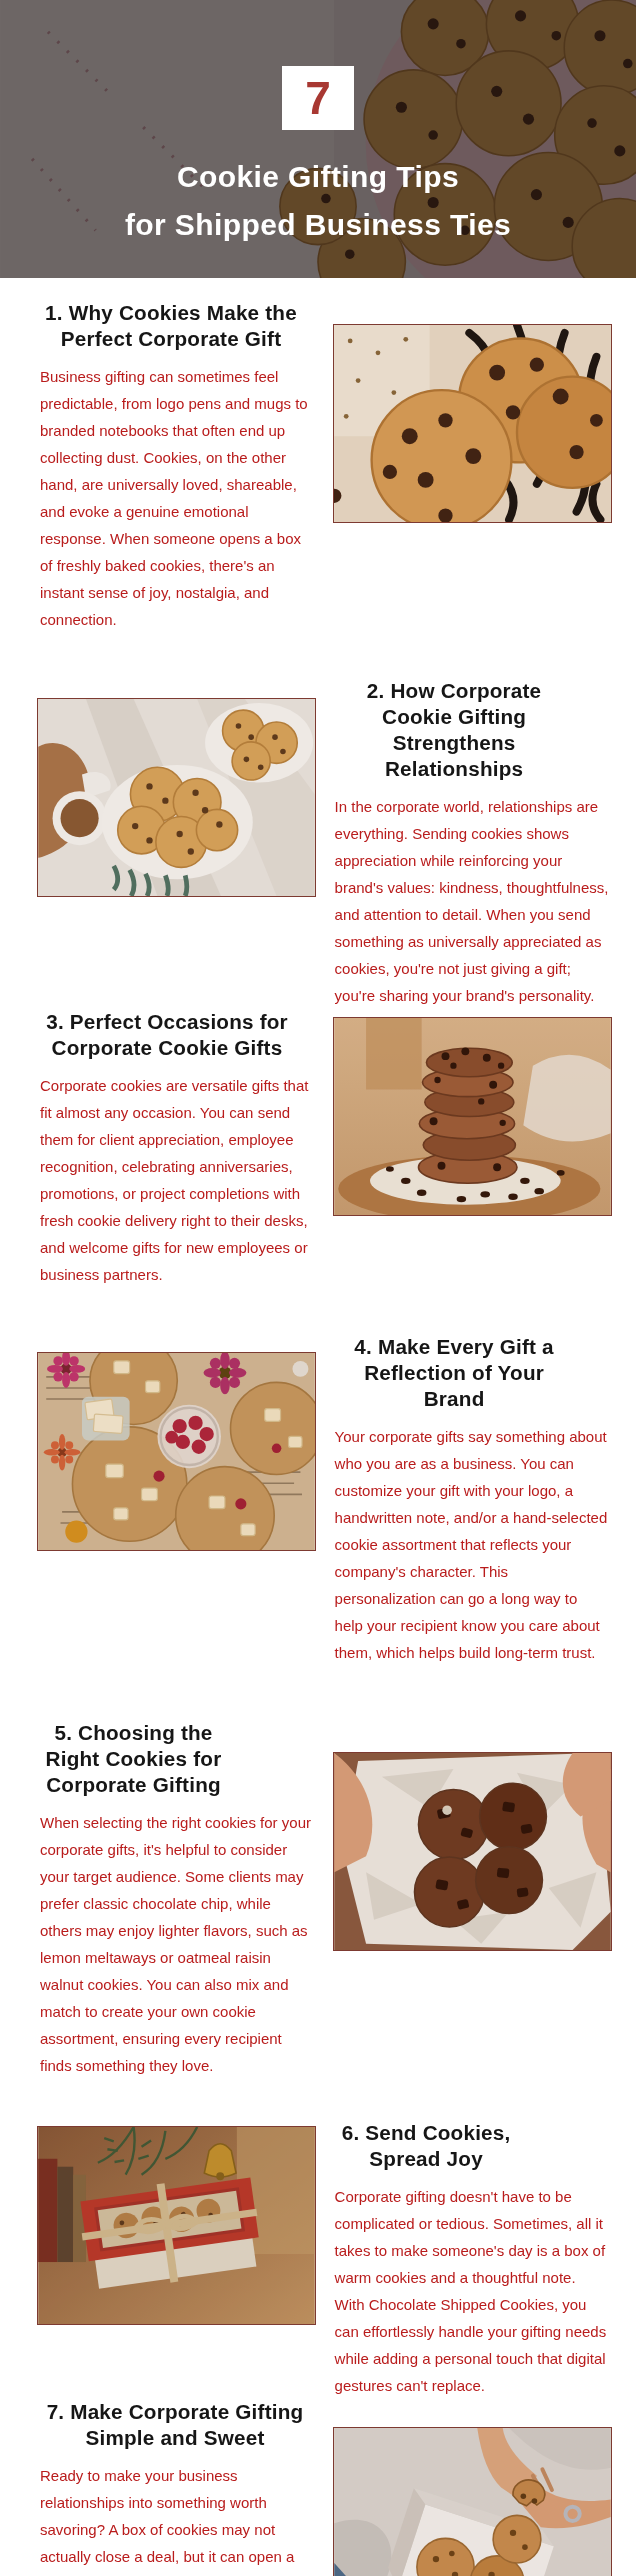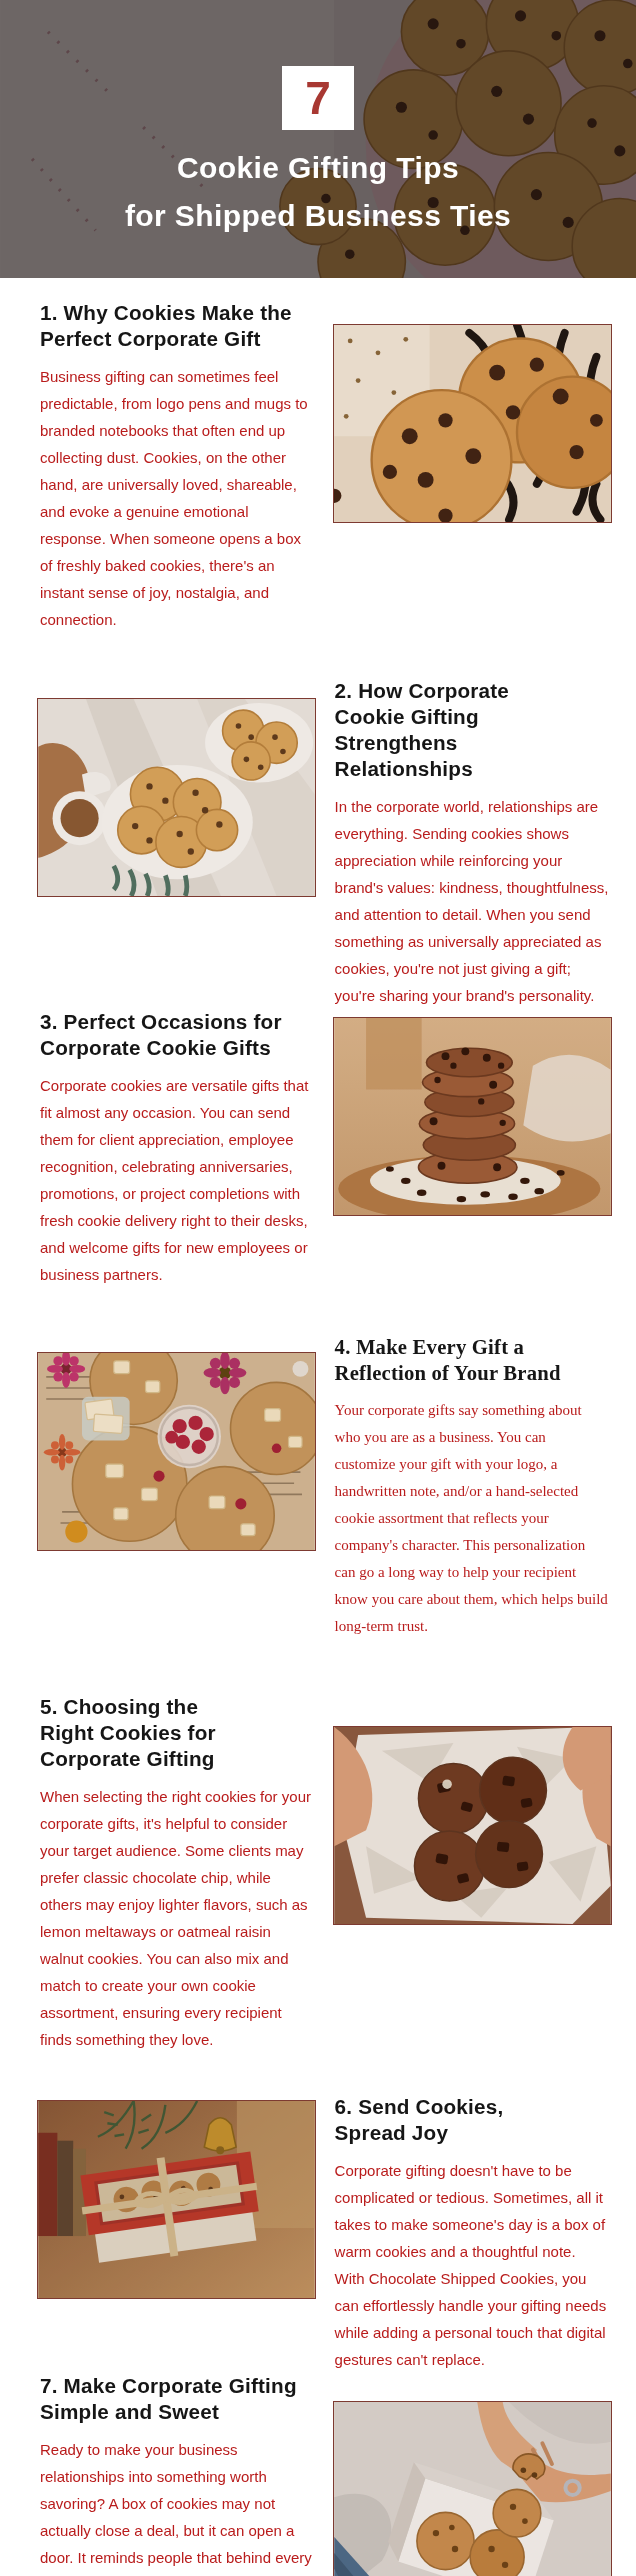--- a/index.html
+++ b/index.html
@@ -6,40 +6,40 @@
   body{width:636px;background:#ffffff;font-family:"Liberation Sans",sans-serif;}
   .page{width:636px;min-height:2576px;display:flex;flex-direction:column;}
 
   
   .hero{position:relative;height:278px;overflow:hidden;}
   .hero-bg{position:absolute;inset:0;}
   .hero-overlay{position:absolute;inset:0;background:rgba(12,7,5,0.52);}
   .hero-content{position:relative;z-index:2;height:100%;display:flex;flex-direction:column;align-items:center;padding-top:66px;box-sizing:border-box;}
   .badge{width:72px;height:64px;background:#ffffff;display:flex;align-items:center;justify-content:center;
          font-size:46px;font-weight:700;color:#a83832;line-height:1;}
-  .hero-title{margin-top:14px;text-align:center;color:#ffffff;font-weight:700;font-size:30px;line-height:48px;letter-spacing:0.4px;}
+  .hero-title{margin-top:23px;text-align:center;color:#ffffff;font-weight:700;font-size:30px;line-height:48px;letter-spacing:0.4px;}
 
   
   .row{display:flex;padding-left:40px;padding-right:25.4px;gap:12.7px;}
   .row .text-col{width:280px;flex:0 0 280px;}
   .row .photo-wrap{flex:0 0 auto;}
   .row.reverse{padding-left:37px;gap:17px;}
   .row.reverse .text-col{order:2;margin-left:1.6px;}
   .row.reverse .photo-wrap{order:1;}
 
-  h2{margin:0;font-size:20.7px;line-height:26px;font-weight:700;color:#161616;letter-spacing:0.2px;}
+  h2{margin:0;font-size:20.7px;line-height:26px;font-weight:700;color:#161616;letter-spacing:0.2px;text-align:center;}
   .body-text{margin:11px 0 0 0;font-size:15px;line-height:27px;color:#b91c1c;max-width:274px;}
 
   .photo{width:277px;height:197px;border:1.6px solid #7d3a31;overflow:hidden;background:#e8ddd0;}
   .photo svg{display:block;}
 
   .sec-1{margin-top:22px;} .sec-1 h2{max-width:262px;} .sec-1 .photo-wrap{margin-top:24px;}
   .sec-2{margin-top:45px;} .sec-2 h2{max-width:239px;} .sec-2 .photo-wrap{margin-top:20px;}
   .sec-3{} .sec-3 h2{max-width:254px;} .sec-3 .photo-wrap{margin-top:8px;}
-  .sec-4{margin-top:46px;font-family:Liberation Serif, serif;} .sec-4 h2{max-width:239px;} .sec-4 .photo-wrap{margin-top:17.5px;}
+  .sec-4{margin-top:46px;} .sec-4 h2{max-width:239px;} .sec-4 .photo-wrap{margin-top:17.5px;}
   .sec-5{margin-top:54px;} .sec-5 h2{max-width:187px;} .sec-5 .photo-wrap{margin-top:32px;}
   .sec-6{margin-top:41px;} .sec-6 h2{max-width:183px;} .sec-6 .photo-wrap{margin-top:6.4px;}
   .sec-7{} .sec-7 h2{max-width:270px;} .sec-7 .photo-wrap{margin-top:28px;}
 
   
   .footer{margin-top:20.7px;background:#060606;flex:1 0 auto;min-height:247px;
           display:flex;flex-direction:row;align-items:center;padding:29px 0 22px 0;box-sizing:border-box;}
   .presented{color:#e9e9e9;font-size:12px;letter-spacing:0.3px;}
   .site{color:#f5f5f5;font-size:20.7px;margin-top:6.4px;letter-spacing:0.4px;}
   .logo-wrap{margin-top:11px;}

